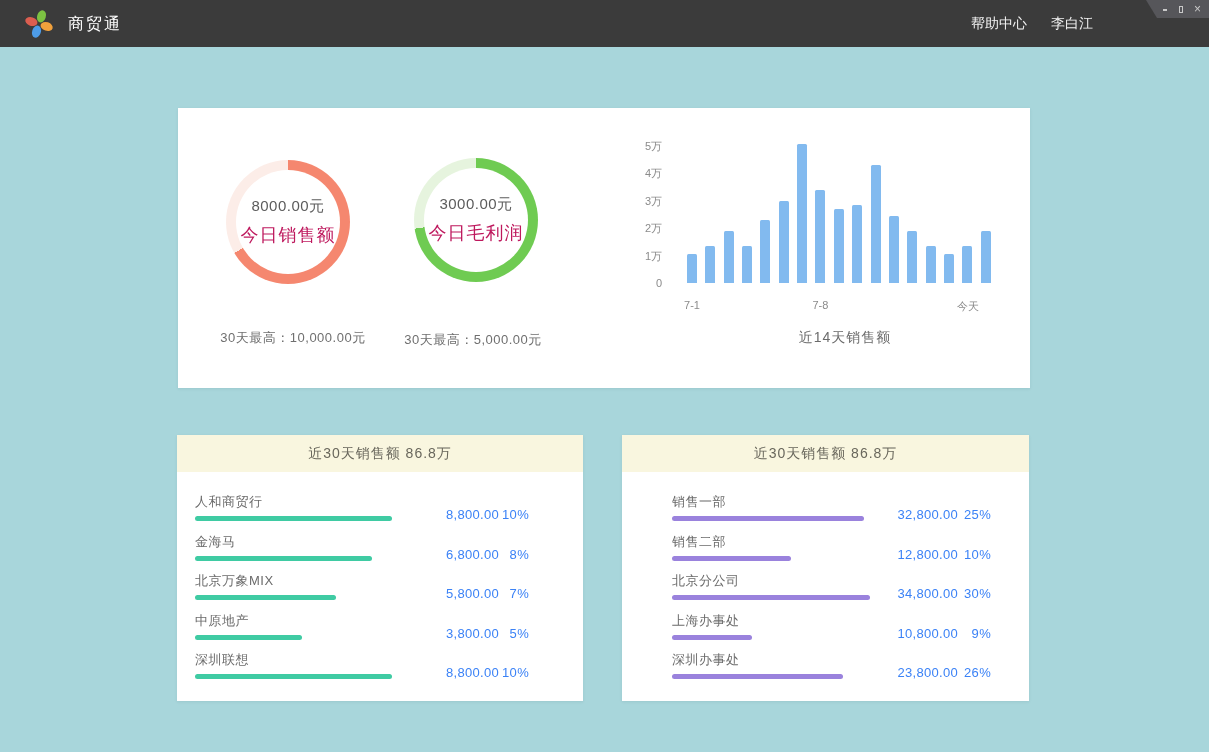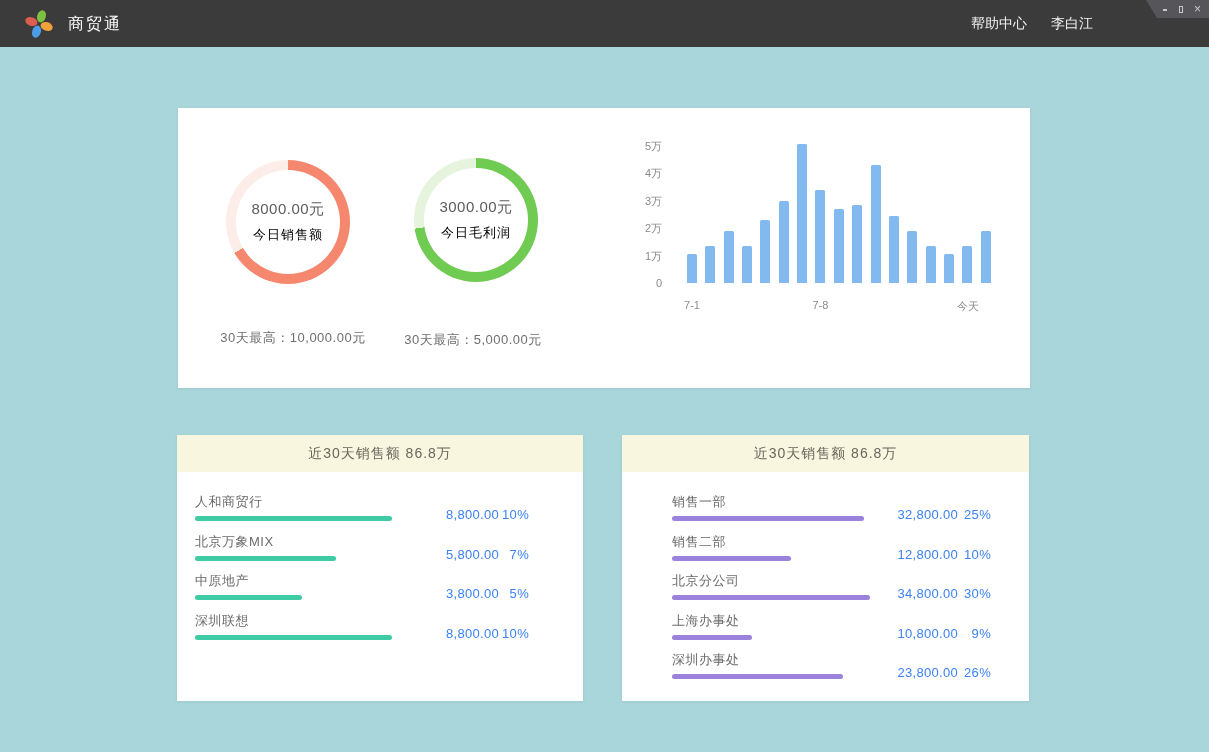--- a/index.html
+++ b/index.html
@@ -29,21 +29,21 @@
   .panel{position:absolute;background:#ffffff;box-shadow:0 1px 3px rgba(40,80,85,.10);}
   .panel-top{left:178px;top:108px;width:852px;height:280px;}
   .panel-rank{top:435px;width:406px;height:266px;}
   #rank-0{left:177px;}
   #rank-1{left:622px;width:407px;}
   
   .donut{position:absolute;width:124px;height:124px;border-radius:50%;}
   .donut-hole{position:absolute;inset:10px;border-radius:50%;background:#fff;
               display:flex;flex-direction:column;align-items:center;justify-content:center;gap:7px;}
   .donut-value{font-size:15px;color:#5C5C5C;letter-spacing:.5px;}
-  .donut-label{font-size:13px;color:#000000;letter-spacing:1px;}
+  .donut-label{font-size:18px;color:#be185d;letter-spacing:1px;}
   .donut-caption{position:absolute;width:230px;text-align:center;font-size:13px;color:#6F6F6F;letter-spacing:.5px;}
   #donut-0{left:48px;top:52px;}
   #caption-0{left:0;top:221px;}
   #donut-1{left:236px;top:50px;}
   #caption-1{left:180px;top:223px;}
   
   .chart-layer{position:absolute;inset:0;}
   .ytick{position:absolute;left:420px;width:64px;text-align:right;font-size:11px;color:#8B8B8B;height:16px;line-height:16px;}
   .plot{position:absolute;left:509px;width:306px;height:142px;top:33px;}
   .vbar{position:absolute;bottom:0;width:10px;border-radius:1.5px 1.5px 0 0;}
@@ -126,20 +126,21 @@
           <div class="vbar" style="left: 146.8px; height: 74.25px; background: rgb(130, 186, 239);"></div>
           <div class="vbar" style="left: 165.15px; height: 78.375px; background: rgb(130, 186, 239);"></div>
           <div class="vbar" style="left: 183.5px; height: 118.25px; background: rgb(130, 186, 239);"></div>
           <div class="vbar" style="left: 201.85px; height: 67.375px; background: rgb(130, 186, 239);"></div>
           <div class="vbar" style="left: 220.2px; height: 52.25px; background: rgb(130, 186, 239);"></div>
           <div class="vbar" style="left: 238.55px; height: 37.125px; background: rgb(130, 186, 239);"></div>
           <div class="vbar" style="left: 256.9px; height: 28.875px; background: rgb(130, 186, 239);"></div>
           <div class="vbar" style="left: 275.25px; height: 37.125px; background: rgb(130, 186, 239);"></div>
           <div class="vbar" style="left: 293.6px; height: 52.25px; background: rgb(130, 186, 239);"></div>
         </div>
+      <div class="chart-title">近14天销售额</div>
     <span class="ytick" style="top: 167px;">0</span>
         <span class="ytick" style="top: 139.5px;">1万</span>
         <span class="ytick" style="top: 112px;">2万</span>
         <span class="ytick" style="top: 84.5px;">3万</span>
         <span class="ytick" style="top: 57px;">4万</span>
         <span class="ytick" style="top: 29.5px;">5万</span>
         <span class="xtick" style="left: 474px;">7-1</span>
         <span class="xtick" style="left: 602.45px;">7-8</span>
         <span class="xtick" style="left: 750px;">今天</span>
       </div>
@@ -150,20 +151,28 @@
     <div class="rank-body" id="rank-body-0">
         <div class="rank-row">
           <div class="row-name">人和商贸行</div>
           <div class="row-bar" style="width: 197px; background: rgb(63, 203, 163);"></div>
           <div class="row-vals">
             <span class="row-value">8,800.00</span>
             <span class="row-pct">10%</span>
           </div>
         </div>
         <div class="rank-row">
+          <div class="row-name">金海马</div>
+          <div class="row-bar" style="width: 177px; background: rgb(63, 203, 163);"></div>
+          <div class="row-vals">
+            <span class="row-value">6,800.00</span>
+            <span class="row-pct">8%</span>
+          </div>
+        </div>
+        <div class="rank-row">
           <div class="row-name">北京万象MIX</div>
           <div class="row-bar" style="width: 141px; background: rgb(63, 203, 163);"></div>
           <div class="row-vals">
             <span class="row-value">5,800.00</span>
             <span class="row-pct">7%</span>
           </div>
         </div>
         <div class="rank-row">
           <div class="row-name">中原地产</div>
           <div class="row-bar" style="width: 107px; background: rgb(63, 203, 163);"></div>

